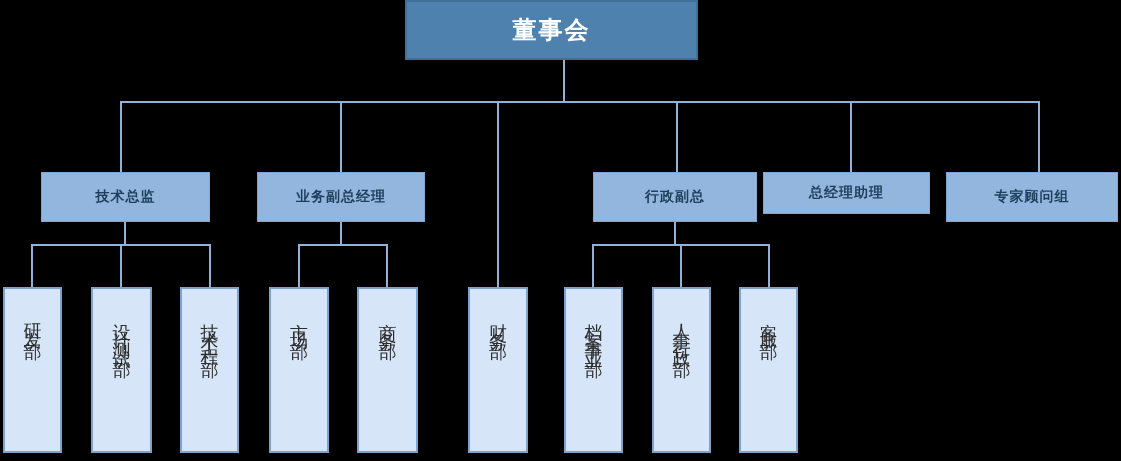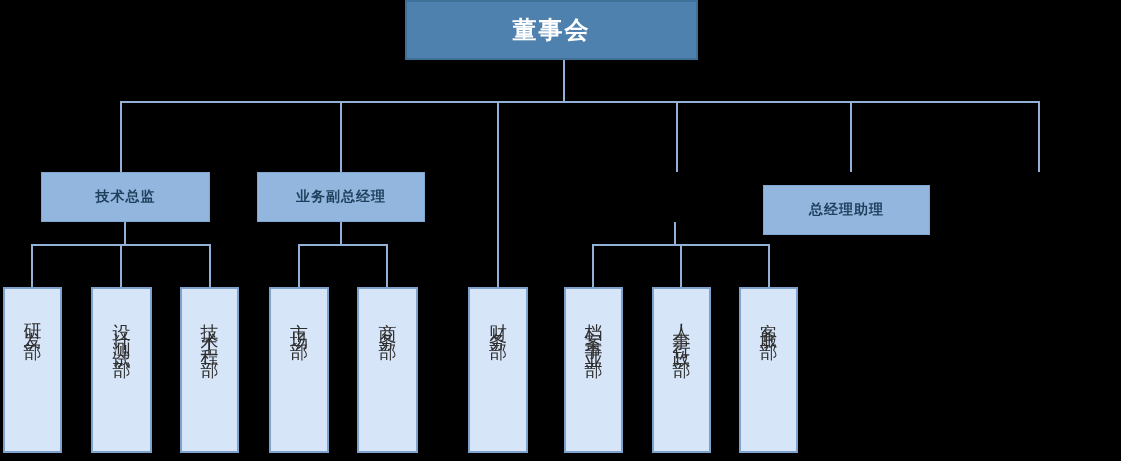--- a/index.html
+++ b/index.html
@@ -76,22 +76,28 @@
   <div class="node node-root" style="left:405px; top:0px; width:293px; height:60px;">
     <span>董事会</span>
   </div>
 
   <div class="node node-l2" style="left:41px; top:172px; width:169px; height:50px;">
     <span>技术总监</span>
   </div>
   <div class="node node-l2" style="left:257px; top:172px; width:168px; height:50px;text-align:right;">
     <span>业务副总经理</span>
   </div>
-  <div class="node node-l2" style="left:763px; top:185px; width:167px; height:50px;">
+  <div class="node node-l2" style="left:593px; top:172px; width:164px; height:50px;">
+    <span>行政副总</span>
+  </div>
+  <div class="node node-l2" style="left:763px; top:172px; width:167px; height:42px;">
     <span>总经理助理</span>
+  </div>
+  <div class="node node-l2" style="left:946px; top:172px; width:172px; height:50px;">
+    <span>专家顾问组</span>
   </div>
 
   <div class="node node-l3" style="left:3px; top:287px; width:59px; height:166px;">
     <span class="vtext">研发部</span>
   </div>
   <div class="node node-l3" style="left:91px; top:287px; width:61px; height:166px;">
     <span class="vtext">设计测试部</span>
   </div>
   <div class="node node-l3" style="left:180px; top:287px; width:59px; height:166px;">
     <span class="vtext">技术工程部</span>

